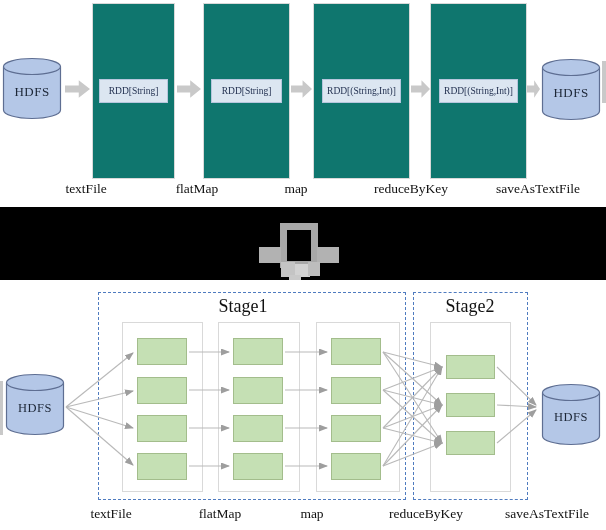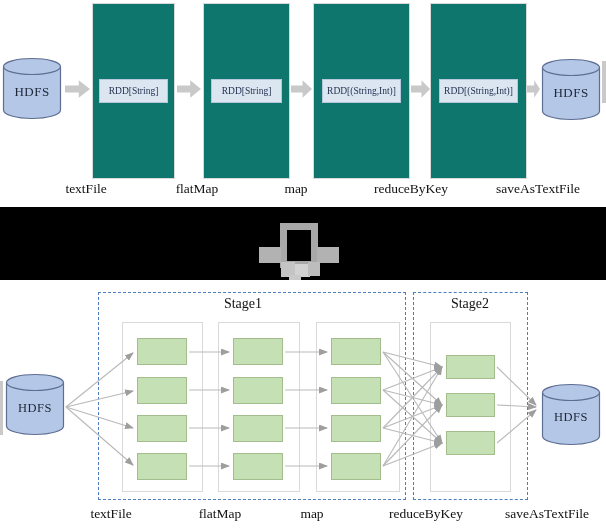--- a/index.html
+++ b/index.html
@@ -33,21 +33,21 @@
   .bi-frame{left:22px;top:3px;width:24px;height:31px;border:7px solid #a8a8a8;background:transparent;}
   .bi-wing-l{left:1px;top:27px;width:22px;height:16px;background:#b2b2b2;}
   .bi-wing-r{left:59px;top:27px;width:22px;height:16px;background:#b2b2b2;}
   .bi-b1{left:23px;top:42px;width:14px;height:15px;background:#c4c4c4;}
   .bi-b2{left:37px;top:44px;width:15px;height:13px;background:#d2d2d2;}
   .bi-b3{left:50px;top:42px;width:12px;height:14px;background:#bdbdbd;}
   .bi-b4{left:31px;top:55px;width:12px;height:5px;background:#c9c9c9;}
 
   
   .stage-group{position:absolute;top:292px;height:208px;border:1.5px dashed #4f7bbf;box-sizing:border-box;}
-  .stage-label{position:absolute;top:296px;transform:translateX(-50%);font-size:14px;color:#111;}
+  .stage-label{position:absolute;top:296px;transform:translateX(-50%);font-size:18px;color:#111;}
   .pcol{position:absolute;top:322px;height:170px;background:#fff;border:1px solid #d9d9d9;box-sizing:border-box;}
   .pbox{position:absolute;width:50px;height:27px;background:#c5e0b4;border:1px solid #a3bd8c;box-sizing:border-box;}
   .pbox.s2{width:49px;height:24px;}
 
   .arrows{position:absolute;left:0;top:0;width:606px;height:530px;pointer-events:none;}
   .artifact{position:absolute;background:#c9c9c9;}
 </style>
 </head>
 <body>
 

